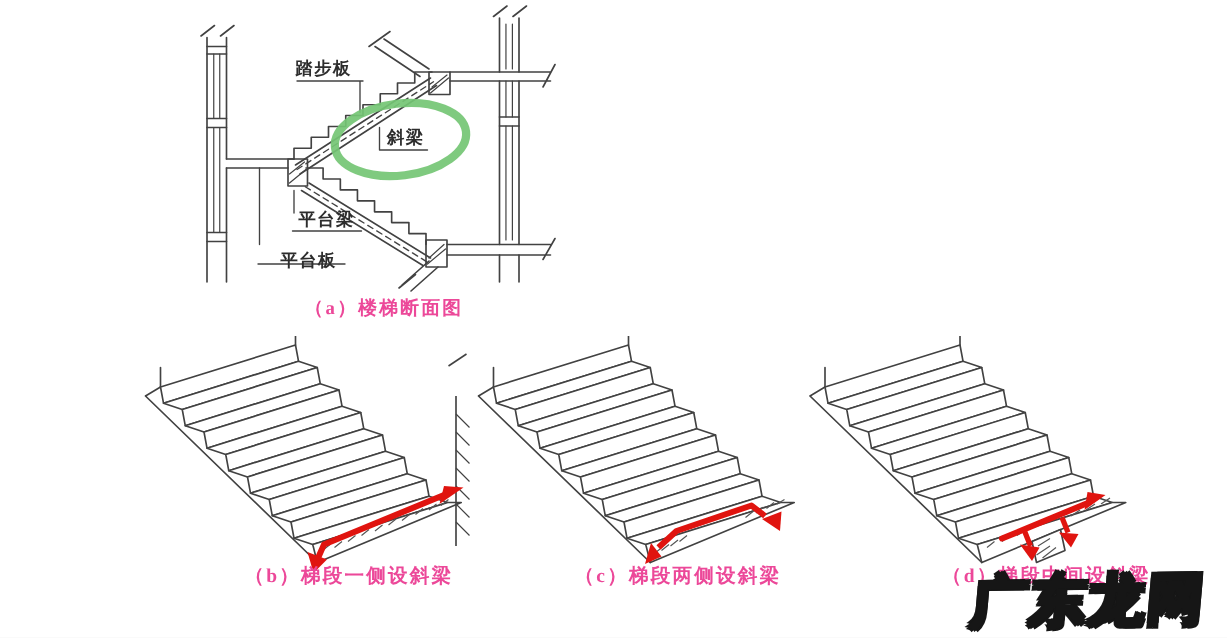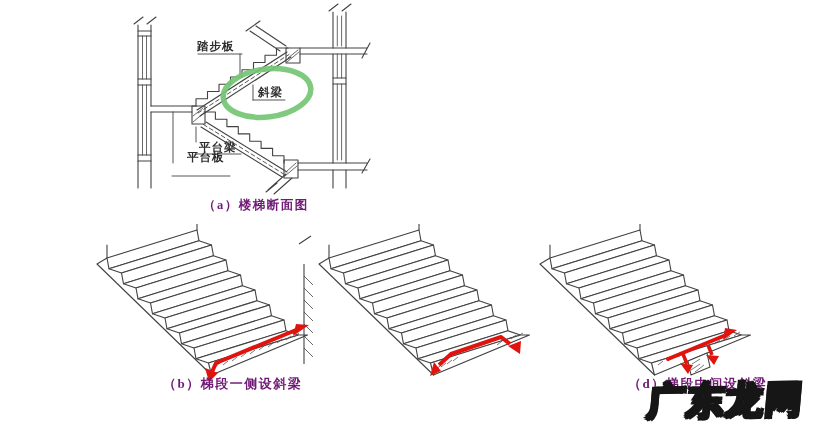--- a/index.html
+++ b/index.html
@@ -1,20 +1,20 @@
 <!DOCTYPE html>
 <html><head>
 <meta charset="utf-8">
 <style>
   html,body{margin:0;padding:0;}
   body{background:#e9e9e9;font-family:"Liberation Serif","DejaVu Serif",serif;}
   #stage{position:relative;width:818px;height:425px;background:#ffffff;overflow:hidden;}
   svg{position:absolute;}
   .lbl{position:absolute;font-size:11.5px;font-weight:600;color:#2d2d2d;letter-spacing:1px;white-space:nowrap;line-height:1;}
-  .cap{position:absolute;font-size:13px;font-weight:700;color:#701a75;letter-spacing:1.5px;white-space:nowrap;line-height:1;}
+  .cap{position:absolute;font-size:13px;font-weight:700;color:#ec4899;letter-spacing:1.5px;white-space:nowrap;line-height:1;}
   .cap-a{font-size:12.5px;}
   #watermark{
     position:absolute;left:648px;top:376px;z-index:5;
     font-size:37px;font-weight:800;letter-spacing:2px;white-space:nowrap;
     color:#ffffff;-webkit-text-stroke:2.4px #161616;
     text-shadow:-2px -2px 0 #161616,2px -2px 0 #161616,-2px 2px 0 #161616,2px 2px 0 #161616;
     transform:skewX(-6deg) rotate(-1deg);
     font-family:"Liberation Sans","DejaVu Sans",sans-serif;
   }
 </style>
@@ -91,21 +91,21 @@
         <path d="M196,127 V142 M195,154 H241"></path>
         <path d="M173,112 V163 M172,176 H230"></path>
       </g>
     </g>
     <ellipse cx="267" cy="93" rx="44" ry="24" transform="rotate(-7 267 93)" fill="none" stroke="#74c674" stroke-width="5.5" opacity="0.92"></ellipse>
   </svg>
 
   <div class="lbl" style="left:197px;top:41px;">踏步板</div>
   <div class="lbl" style="left:258px;top:87px;">斜梁</div>
   <div class="lbl" style="left:199px;top:142px;">平台梁</div>
-  <div class="lbl" style="left:187px;top:152px;">平台板</div>
+  <div class="lbl" style="left:187px;top:169px;">平台板</div>
   <div class="cap cap-a" style="left:203px;top:199px;">（a）楼梯断面图</div>
 
   <svg style="left:85px;top:224px;" width="235" height="160" viewBox="0 0 235 160">
     <use href="#stair-base"></use>
     <g stroke="#555" stroke-width="0.8" fill="none">
       <path d="M130,143 l5,-4 M138,141 l5,-4 M147,137 l5,-4 M156,133 l5,-4 M165,130 l5,-4 M174,126 l5,-4 M183,123 l5,-4 M192,119 l5,-4 M201,116 l5,-4 M209,113 l5,-4"></path>
     </g>
     <g stroke="#424242" stroke-width="1.1" fill="none">
       <path d="M219,40 V140"></path>
       <path d="M219,52 l9,9 M219,64 l9,9 M219,76 l9,9 M219,88 l9,9 M219,100 l9,9 M219,112 l9,9 M219,124 l9,9" stroke-width="0.8"></path>
@@ -142,17 +142,18 @@
       <path d="M140,135 L198,111" fill="none" stroke-width="4" stroke-linecap="round"></path>
       <polygon points="209,106 197,104 195,116" stroke="none"></polygon>
       <path d="M155,130 L159,140" fill="none" stroke-width="3.5"></path>
       <polygon points="160,150 165,141 152,139" stroke="none"></polygon>
       <path d="M180,121 L184,131" fill="none" stroke-width="3.5"></path>
       <polygon points="186,141 191,132 178,131" stroke="none"></polygon>
     </g>
   </svg>
 
   <div class="cap" style="left:163px;top:377px;text-align:right;">（b）梯段一侧设斜梁</div>
+  <div class="cap" style="left:383px;top:377px;">（c）梯段两侧设斜梁</div>
   <div class="cap" style="left:597px;top:377px;margin-left:31px;">（d）梯段中间设斜梁</div>
 
   <div id="watermark">广东龙网</div>
 
 </div>
 
 </body></html>

